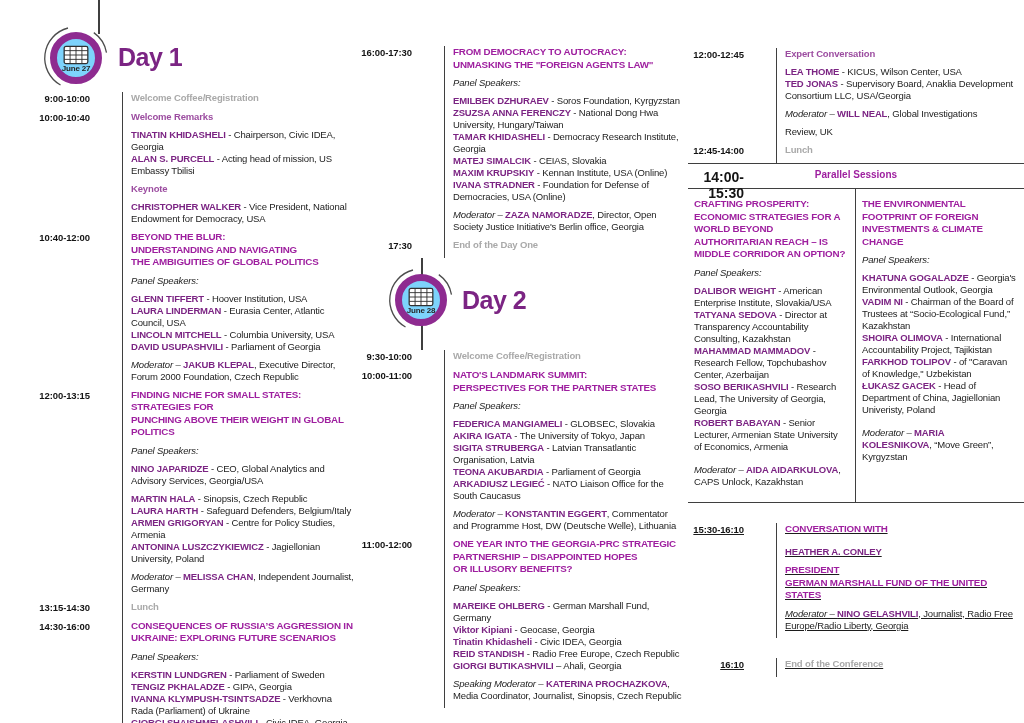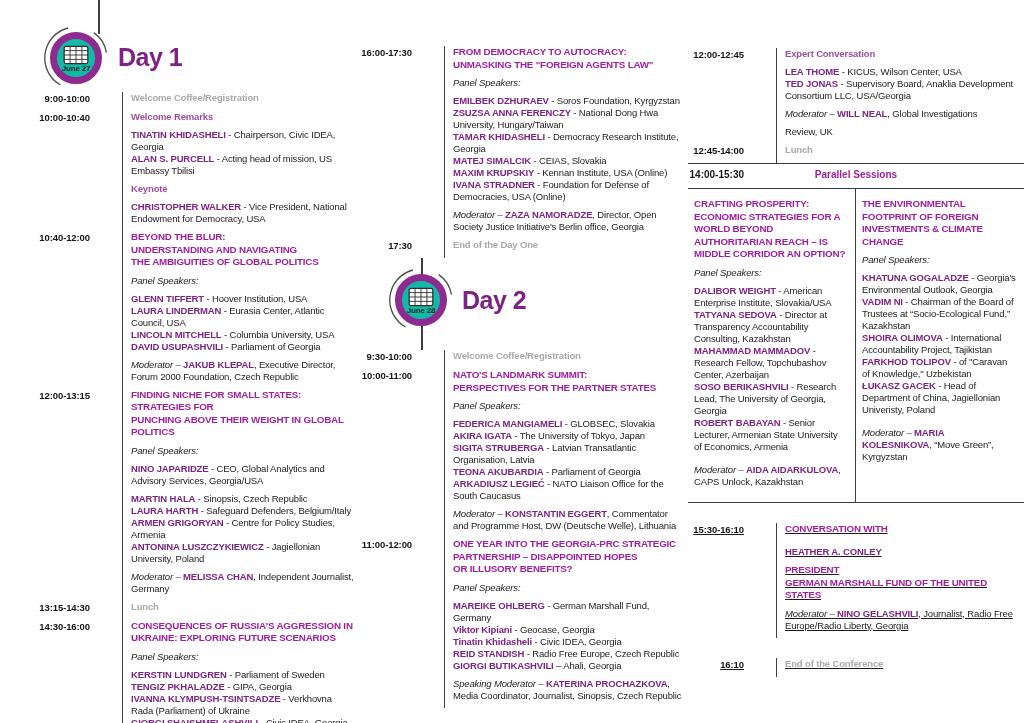--- a/index.html
+++ b/index.html
@@ -43,32 +43,32 @@
   
   .badge-row{position:relative;}
   .badge-row.start{height:64px;}
   .badge-row.mid{height:92px;}
   .badge-rail{position:absolute;left:69px;top:0;bottom:0;width:1.6px;background:var(--rail);}
   .badge{position:absolute;width:52px;height:52px;}
   .start .badge{left:22px;top:4px;}
   .mid .badge{left:43px;top:16px;}
   .arc{position:absolute;left:-9px;top:-9px;width:70px;height:70px;}
   .bcirc{position:absolute;left:0;top:0;width:52px;height:52px;border-radius:50%;
-         border:7px solid var(--ring);background:#14b8a6;box-sizing:border-box;
+         border:7px solid var(--ring);background:#7dd3fc;box-sizing:border-box;
          display:flex;flex-direction:column;align-items:center;justify-content:center;}
   .cal{margin-top:1px;}
   .bdate{font-size:8px;font-weight:700;color:#262626;letter-spacing:-0.2px;margin-top:-1px;white-space:nowrap;}
   .daytitle{position:absolute;font-size:25px;font-weight:800;color:var(--purple-name);letter-spacing:-0.5px;}
   .start .daytitle{left:90px;top:15px;}
   .mid .daytitle{left:110px;top:28px;}
 
   
   .band{position:relative;height:24px;border-top:1.6px solid var(--rail);border-bottom:1.6px solid var(--rail);}
   .band .btime{position:absolute;left:0;top:5px;width:56px;text-align:right;padding-right:9px;
-               font-weight:700;font-size:10px;color:#141414;}
+               font-weight:700;font-size:14px;color:#141414;}
   .band .blabel{position:absolute;left:0;right:0;top:5px;text-align:center;
                 color:var(--purple-title);font-weight:600;font-size:10px;}
   .split{display:flex;border-bottom:1.6px solid var(--rail);}
   .pcol{width:50%;box-sizing:border-box;padding:9px 8px 14px 6px;
         font-size:9.5px;letter-spacing:-0.15px;line-height:12px;}
   .pcol.pl{border-right:1.6px solid var(--rail);}
 </style>
 </head>
 <body>
 

